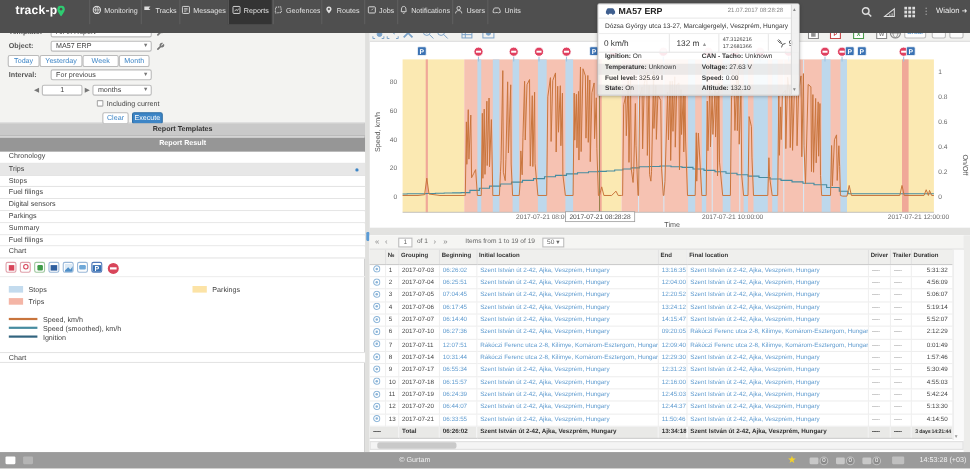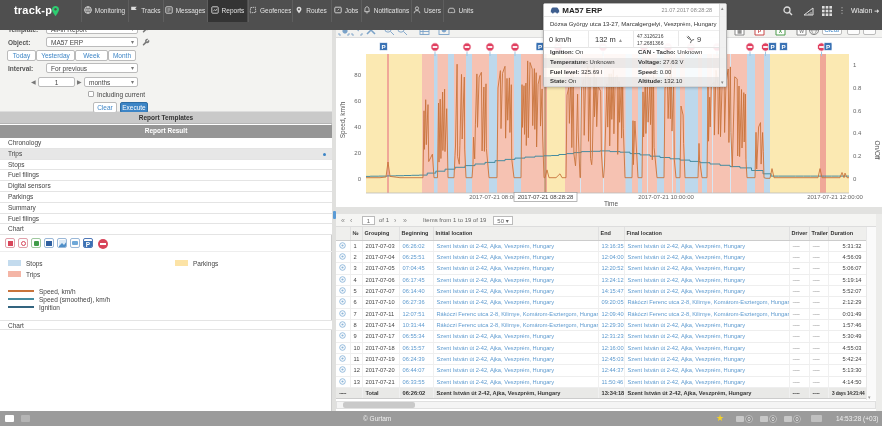--- a/index.html
+++ b/index.html
@@ -625,21 +625,21 @@
         <div id="hthumb"></div>
       </div>
  </div>
 </div>
 <div id="popup">
  <div class="ph"><svg width="10" height="8" viewBox="0 0 12 9" style="vertical-align:-1px">
         <path d="M1 5 L2 2.5 C2.3 1.8 2.8 1.5 3.5 1.5 H8 C8.8 1.5 9.3 1.9 9.7 2.6 L11 5 V7.5 H9.8 A1.2 1.2 0 0 1 7.4 7.5 H4.6 A1.2 1.2 0 0 1 2.2 7.5 H1 Z" fill="#3f5f8f"></path>
       </svg> <b>MA57 ERP</b><span class="pd">21.07.2017 08:28:28</span></div>
  <div class="pa">Dózsa György utca 13-27, Marcalgergelyi, Veszprém, Hungary</div>
  <div class="ps">
-   <div class="psc" style="width:45px">0 km/h</div>
+   <div class="psc" style="width:65px">0 km/h</div>
    <div class="psc" style="width:45px;padding-left:6px">132 m <span style="font-size:5px;color:#999">▲</span></div>
    <div class="psc crd" style="width:45px;padding-left:3px">47.3126216<br>17.2681366</div>
    <div class="psc" style="width:36px;border-right:none;font-size:7.5px;padding-left:7px"><svg width="9" height="9" viewBox="0 0 10 10" style="vertical-align:-2px">
           <path d="M2 1 L5 4 M1 2 L4 5 M4 4 L6 6 M6 6 L9 5 M6 6 L5 9" stroke="#555" stroke-width="1" fill="none"></path>
         </svg> 9</div>
  </div>
  <div class="pr r1"><span class="pk"><b>Ignition:</b> On</span><span class="pk2"><b>CAN - Tacho:</b> Unknown</span></div>
  <div class="pr r2"><span class="pk"><b>Temperature:</b> Unknown</span><span class="pk2"><b>Voltage:</b> 27.63 V</span></div>
  <div class="pr r1"><span class="pk"><b>Fuel level:</b> 325.69 l</span><span class="pk2"><b>Speed:</b> 0.00</span></div>
  <div class="pr r2"><span class="pk"><b>State:</b> On</span><span class="pk2"><b>Altitude:</b> 132.10</span></div>

